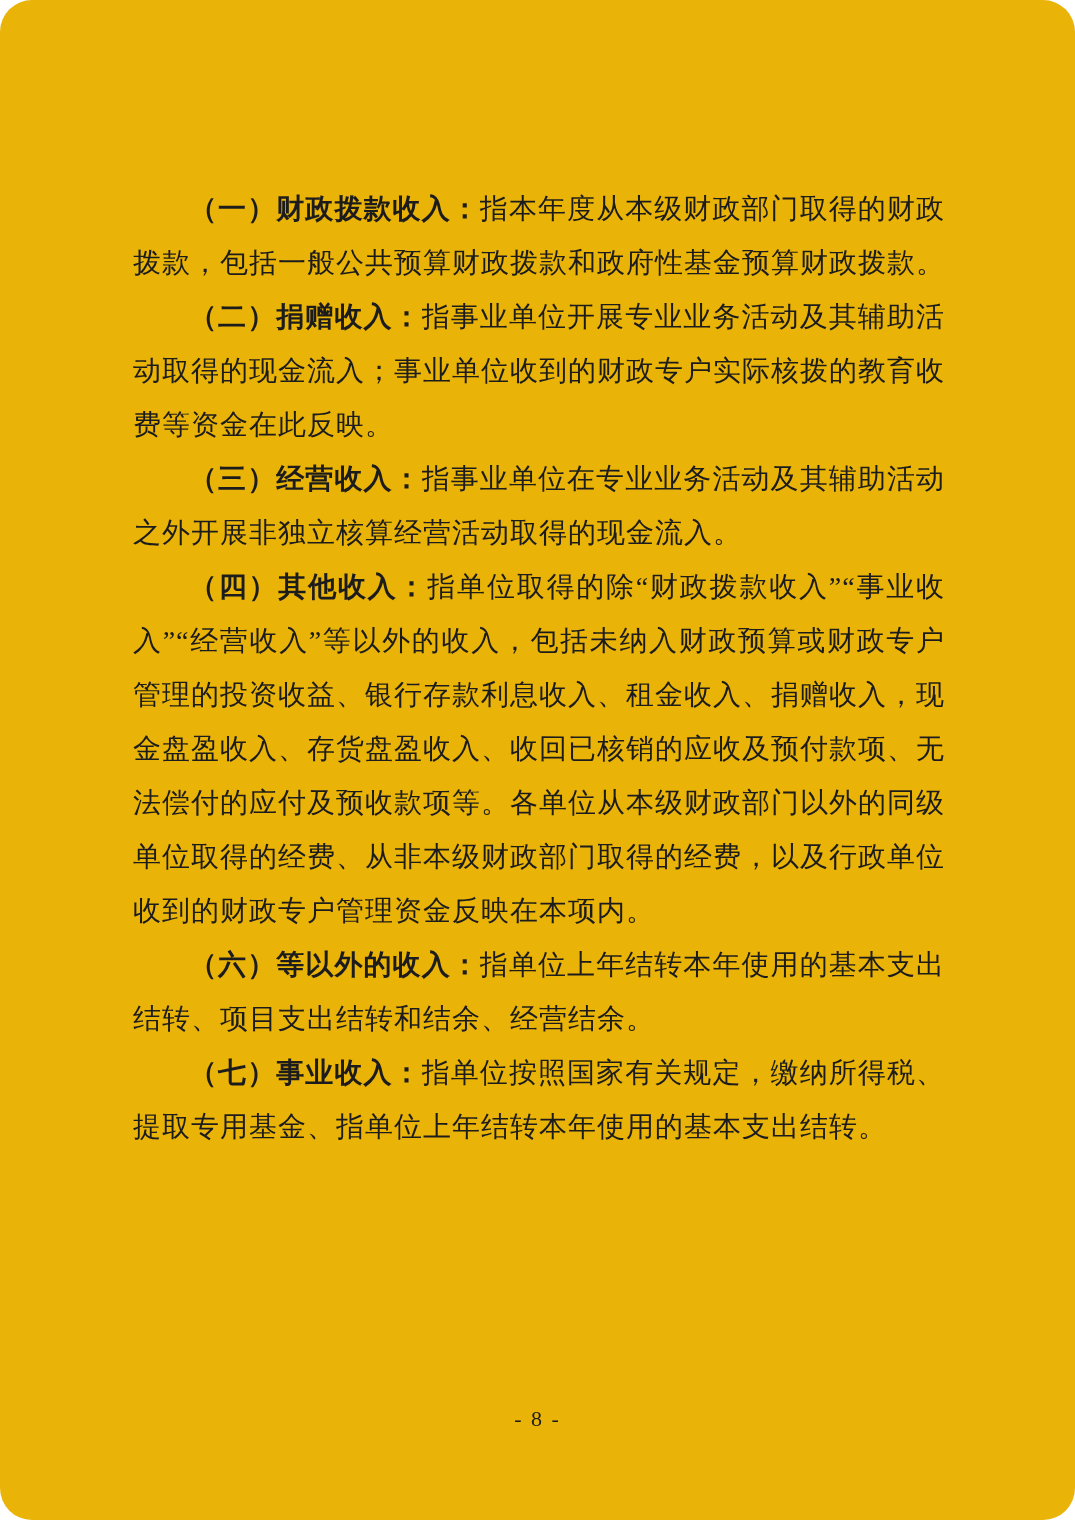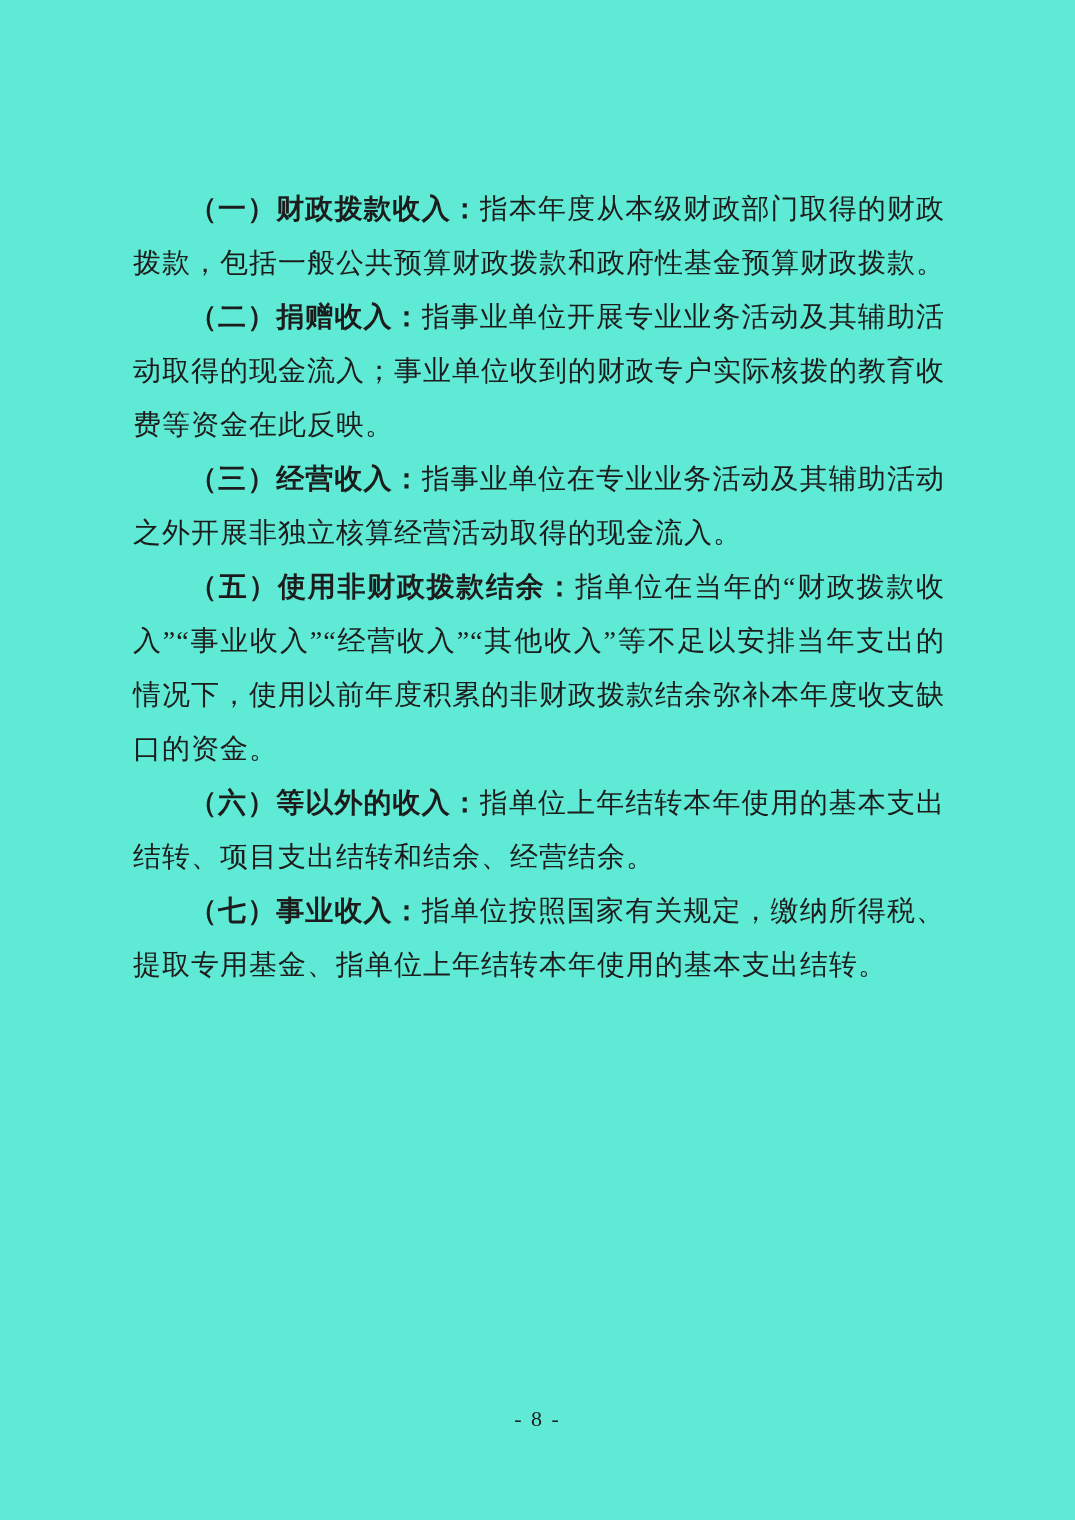--- a/index.html
+++ b/index.html
@@ -4,24 +4,25 @@
 <style>
   html, body {
     margin: 0;
     padding: 0;
     background: #ffffff;
   }
   .page {
     position: relative;
     width: 1075px;
     height: 1520px;
-    background: #5eead4;
+    background: #eab308;
     overflow: hidden;
     font-family: "Liberation Serif", "DejaVu Serif", serif;
     color: #1c1c1c;
+    border-radius: 32px;
   }
   .content {
     position: absolute;
     left: 133px;
     top: 182px;
     width: 812px;
   }
   .content p {
     margin: 0;
     padding: 0;
@@ -48,18 +49,18 @@
   }
 </style>
 </head>
 <body>
 
 <div class="page">
   <div class="content">
     <p><span class="lead">（一）财政拨款收入：</span><span>指本年度从本级财政部门取得的财政拨款，包括一般公共预算财政拨款和政府性基金预算财政拨款。</span></p>
     <p><span class="lead">（二）捐赠收入：</span><span>指事业单位开展专业业务活动及其辅助活动取得的现金流入；事业单位收到的财政专户实际核拨的教育收费等资金在此反映。</span></p>
     <p><span class="lead">（三）经营收入：</span><span>指事业单位在专业业务活动及其辅助活动之外开展非独立核算经营活动取得的现金流入。</span></p>
-    <p><span class="lead">（五）使用非财政拨款结余：</span><span>指单位在当年的“财政拨款收入”“事业收入”“经营收入”“其他收入”等不足以安排当年支出的情况下，使用以前年度积累的非财政拨款结余弥补本年度收支缺口的资金。</span></p>
+    <p><span class="lead">（四）其他收入：</span><span>指单位取得的除“财政拨款收入”“事业收入”“经营收入”等以外的收入，包括未纳入财政预算或财政专户管理的投资收益、银行存款利息收入、租金收入、捐赠收入，现金盘盈收入、存货盘盈收入、收回已核销的应收及预付款项、无法偿付的应付及预收款项等。各单位从本级财政部门以外的同级单位取得的经费、从非本级财政部门取得的经费，以及行政单位收到的财政专户管理资金反映在本项内。</span></p>
     <p><span class="lead">（六）等以外的收入：</span><span>指单位上年结转本年使用的基本支出结转、项目支出结转和结余、经营结余。</span></p>
     <p><span class="lead">（七）事业收入：</span><span>指单位按照国家有关规定，缴纳所得税、提取专用基金、指单位上年结转本年使用的基本支出结转。</span></p>
   </div>
   <div class="footer">- 8 -</div>
 </div>
 
 </body></html>

